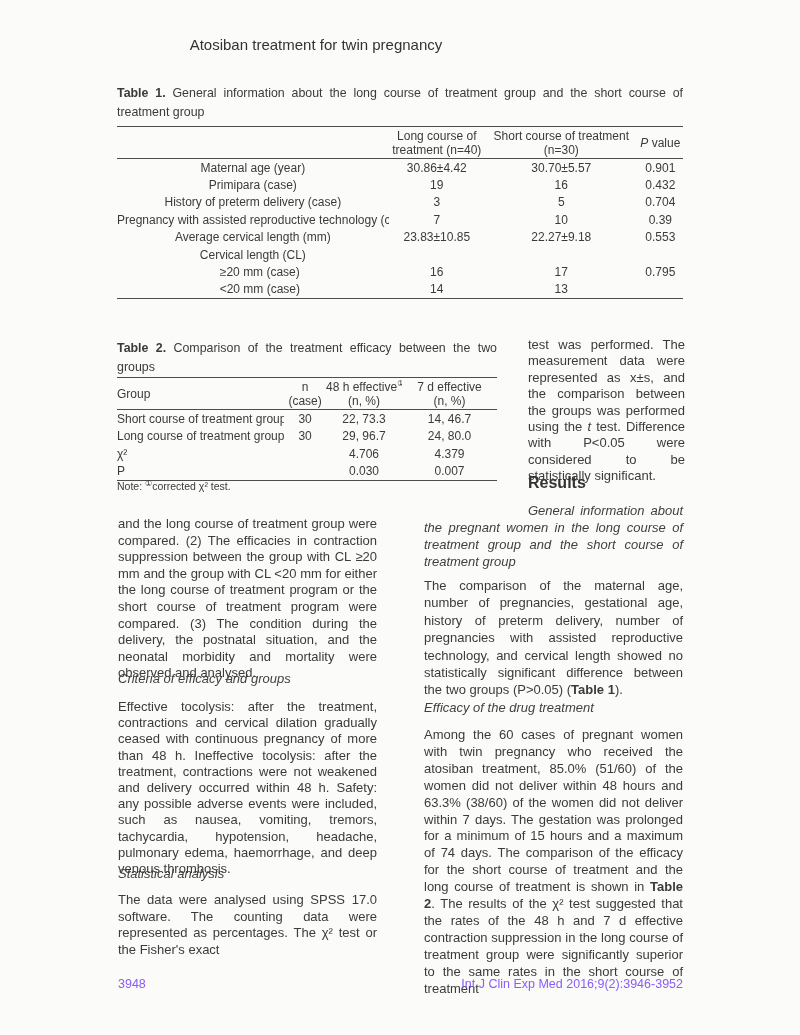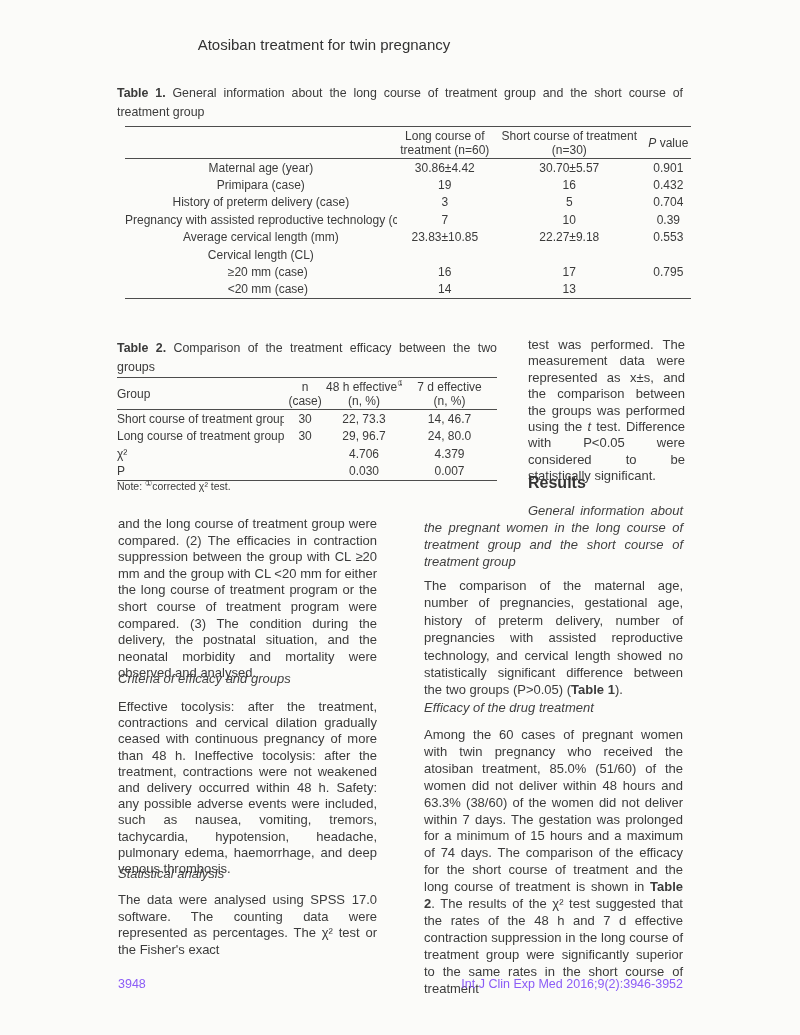--- a/index.html
+++ b/index.html
@@ -6,21 +6,21 @@
   .page{
     position:relative;
     width:800px;height:1035px;
     background:#fbfbf9;
     font-family:"Liberation Sans","DejaVu Sans",sans-serif;
     color:#3b3b3b;
     overflow:hidden;
   }
   .abs{position:absolute;}
   .page-title{
-    width:632px;top:36px;left:8px;
+    width:632px;top:36px;left:0;
     text-align:center;font-size:15px;color:#333;
   }
   .caption{font-size:12.4px;line-height:19px;text-align:justify;color:#3b3b3b;}
   .seg-bold{font-weight:700;}
   .seg-italic{font-style:italic;}
   .seg-sup{vertical-align:super;font-size:8px;line-height:0;}
   table{border-collapse:collapse;table-layout:fixed;}
   .dtable{border-top:1px solid #4d4d4d;border-bottom:1px solid #4d4d4d;}
   .dtable th,.dtable td{
     font-weight:400;font-size:12px;padding:0;vertical-align:middle;
@@ -43,33 +43,33 @@
 </style>
 </head>
 <body>
 
 <div class="page">
 
   <div class="abs page-title">Atosiban treatment for twin pregnancy</div>
 
   <div class="abs caption" style="left:117px;top:84px;width:566px;"><span class="seg-bold">Table 1.</span><span> General information about the long course of treatment group and the short course of treatment group</span></div>
 
-  <table class="dtable t1 abs" style="left:117px;top:126px;width:566px;margin-left:8px;">
+  <table class="dtable t1 abs" style="left:117px;top:126px;width:566px;">
     <colgroup>
       <col style="width:48%">
         <col style="width:17%">
         <col style="width:27%">
         <col style="width:8%">
     </colgroup>
     <thead>
       <tr>
         <th class="lab"></th>
         <th>
           <div class="hline">Long course of</div>
-          <div class="hline">treatment (n=60)</div>
+          <div class="hline">treatment (n=40)</div>
         </th>
         <th>
           <div class="hline">Short course of treatment</div>
           <div class="hline">(n=30)</div>
         </th>
         <th class="num"><span class="seg-italic">P</span><span> value</span></th>
       </tr>
     </thead>
     <tbody>
       <tr>

